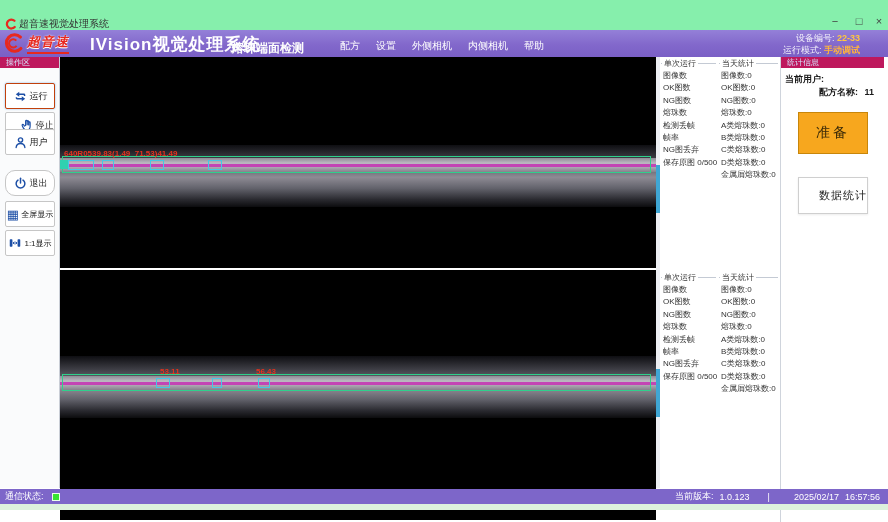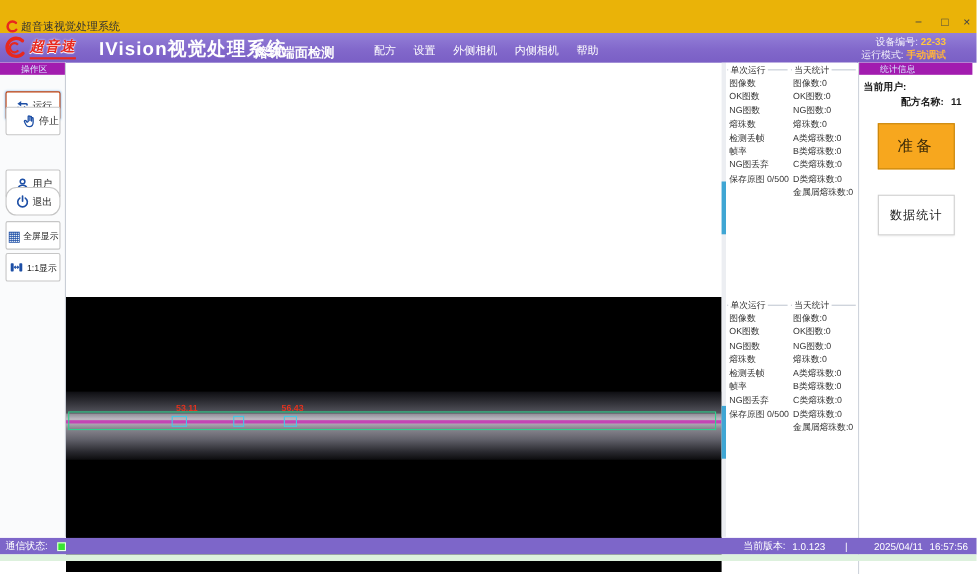--- a/index.html
+++ b/index.html
@@ -1,20 +1,20 @@
 <!DOCTYPE html>
 <html><head>
 <meta charset="utf-8">
 <style>
   * { margin:0; padding:0; box-sizing:border-box; }
   body { font-family:"Liberation Sans", sans-serif; background:#fff; }
   .screen { position:relative; width:888px; height:522px; background:#fff; overflow:hidden; }
 
   
-  .titlebar { position:absolute; left:0; top:0; width:888px; height:30px; background:#eab308; }
+  .titlebar { position:absolute; left:0; top:0; width:888px; height:30px; background:#86efac; }
   .titlebar .appicon { position:absolute; left:5px; top:18px; }
   .titlebar .ttext { position:absolute; left:19px; top:17px; font-size:10px; color:#333; }
   .winctl { position:absolute; top:14px; width:22px; height:15px; text-align:center; font-size:11px; color:#444; line-height:15px; cursor:default; }
 
   
   .header { position:absolute; left:0; top:30px; width:888px; height:27px;
             background:linear-gradient(180deg,#9480d8 0%, #8268cb 55%, #7a5fc5 100%); }
   .logo { position:absolute; left:3px; top:2px; display:flex; align-items:center; }
   .logo-text { font-size:13px; font-weight:bold; font-style:italic; color:#e8281e;
                text-shadow:0 0 2px #fff, 0 1px 0 #fff; letter-spacing:1px; margin-left:2px;
@@ -22,21 +22,21 @@
   .apptitle { position:absolute; left:90px; top:3px; font-size:17px; font-weight:bold; color:#fff; letter-spacing:1px; }
   .subtitle { position:absolute; left:232px; top:10px; font-size:12px; font-weight:bold; color:#fdfdfd; }
   .menu { position:absolute; left:340px; bottom:4px; display:flex; gap:16px; }
   .menu-item { font-size:10px; color:#fff; cursor:default; }
   .hdr-right { position:absolute; right:28px; top:2px; text-align:right; font-size:9px; line-height:12px; }
   .hdr-right .lbl { color:#f2f0fa; }
   .hdr-right .val { font-weight:bold; }
 
   
   .sidebar { position:absolute; left:0; top:57px; width:60px; height:431px; background:#fafbfc; border-right:1px solid #c9ced6; }
-  .panel-head { height:11px; background:#a21caf; color:#d6e6ff; font-size:8px; line-height:11px; padding-left:19px; }
+  .panel-head { height:11px; background:#be185d; color:#d6e6ff; font-size:8px; line-height:11px; padding-left:6px; }
   .side-btn { position:absolute; left:5px; width:50px; height:26px; background:#fff; border:1px solid #c6c6c6; border-radius:2px;
               display:flex; align-items:center; justify-content:center; gap:2px; cursor:pointer; }
   .side-btn.active { border:1px solid #c2410c; box-shadow:0 0 2px #7ab4ea; }
   .side-btn .lab { font-size:9px; color:#222; white-space:nowrap; }
   .side-btn .lab.small { font-size:8px; }
   .gicon { font-size:13px; color:#1d4fa6; line-height:13px; }
 
   
   .viewport { position:absolute; left:60px; width:596px; background:#000; overflow:hidden; }
   .vp-top { top:57px; height:211px; }
@@ -67,21 +67,21 @@
   .stat-row { font-size:8px; color:#333; line-height:12.4px; white-space:nowrap; }
 
   
   .info { position:absolute; left:780px; top:57px; width:104px; height:522px; background:#fff; border-left:1px solid #cfd4dc; }
   .info-row { position:absolute; left:4px; font-size:9px; font-weight:bold; color:#1a1a1a; white-space:nowrap; }
   .info-row .v { font-weight:bold; margin-left:4px; }
   .btn-prepare { position:absolute; left:17px; top:55px; width:70px; height:42px; background:#f7a71e; border:1px solid #c8860a;
                  font-size:14px; letter-spacing:3px; color:#3a2a08; cursor:pointer; font-family:"Liberation Sans",sans-serif; }
   .btn-data { position:absolute; left:17px; top:120px; width:70px; height:37px; background:#fff; border:1px solid #cfcfcf;
               box-shadow:0 1px 2px rgba(0,0,0,.08); font-size:11px; letter-spacing:1px; color:#222; cursor:pointer;
-              font-family:"Liberation Serif", serif; }
+              font-family:"Liberation Serif", serif;text-align:right; }
 
   
   .statusbar { position:absolute; left:0; top:489px; width:888px; height:15px; background:#7d66c9;
                display:flex; align-items:center; font-size:9px; color:#fff; }
   .comm { margin-left:5px; }
   .led { width:8px; height:8px; background:#38e332; border:1px solid #eaffea; margin-left:8px; }
   .sb-right { margin-left:auto; margin-right:8px; display:flex; align-items:center; }
   .sb-right span { margin-left:6px; }
   .sb-right .sep { margin:0 18px; }
   .understrip { position:absolute; left:0; top:504px; width:888px; height:6px; background:#ddf1dd; }
@@ -134,28 +134,28 @@
     <div class="side-btn active" style="top:26px;">
       <svg class="sic" width="15" height="15" viewBox="0 0 24 24">
         <path d="M9 8.5h8.5a1 1 0 0 1 1 1V11" fill="none" stroke="#1d4fa6" stroke-width="2.4"></path>
         <path d="M10 4.5 4.5 8.5 10 12.5z" fill="#1d4fa6"></path>
         <path d="M15 15.5H6.5a1 1 0 0 1-1-1V13" fill="none" stroke="#1d4fa6" stroke-width="2.4"></path>
         <path d="M14 11.5 19.5 15.5 14 19.5z" fill="#1d4fa6"></path>
       </svg>
       <span class="lab">运行</span>
     </div>
 
-    <div class="side-btn" style="top:40px;padding-left:12px;">
+    <div class="side-btn" style="top:55px;padding-left:12px;">
       <svg class="sic" width="15" height="15" viewBox="0 0 24 24">
         <path d="M10.6 12V5c0-1.7 2.5-1.7 2.5 0v5.6m0-4.8c0-1.6 2.4-1.6 2.4 0v5.4m0-3.8c0-1.5 2.3-1.5 2.3 0V13c0 4.3-2.2 6.4-5.6 6.4-2.7 0-4.1-1.2-5.1-3.2l-1.9-3.9c-.8-1.6 1.1-2.7 2.2-1.4l1.7 2.1" fill="none" stroke="#1d4fa6" stroke-width="1.9" stroke-linecap="round" stroke-linejoin="round"></path>
       </svg>
       <span class="lab">停止</span>
     </div>
 
-    <div class="side-btn" style="top:97px;">
+    <div class="side-btn" style="top:72px;">
       <svg class="sic" width="15" height="15" viewBox="0 0 24 24">
         <circle cx="12" cy="8" r="3.4" fill="none" stroke="#1d4fa6" stroke-width="2.2"></circle>
         <path d="M5 20c.5-4.4 3.3-6.4 7-6.4s6.5 2 7 6.4" fill="none" stroke="#1d4fa6" stroke-width="2.2" stroke-linecap="round"></path>
       </svg>
       <span class="lab">用户</span>
     </div>
 
     <div class="side-btn" style="top:113px;border-radius:10px;">
       <svg class="sic" width="15" height="15" viewBox="0 0 24 24">
         <path d="M12 3.5V11" fill="none" stroke="#1d4fa6" stroke-width="2.4" stroke-linecap="round"></path>
@@ -172,20 +172,32 @@
     <div class="side-btn" style="top:173px;">
       <svg class="sic" width="14" height="14" viewBox="0 0 24 24">
         <rect x="3" y="5.5" width="4.6" height="13" rx="1.2" fill="#1d4fa6"></rect>
         <rect x="16.4" y="5.5" width="4.6" height="13" rx="1.2" fill="#1d4fa6"></rect>
         <path d="M9 12h6M10.8 9.8 8.6 12l2.2 2.2M13.2 9.8 15.4 12l-2.2 2.2" fill="none" stroke="#1d4fa6" stroke-width="1.6"></path>
       </svg>
       <span class="lab small">1:1显示</span>
     </div>
   </div>
 
+  <div class="viewport vp-top">
+    <div class="band" style="top:88px;"></div>
+    <div class="strip" style="top:101px;"></div>
+    <div class="mline" style="top:107px;"></div>
+    <div class="grect" style="left:2px; right:5px; top:99px; height:17px;"></div>
+    <div class="tealfill" style="left:0; top:103px; width:8px; height:9px;"></div>
+    <div class="cbox" style="left:8px; top:103px; width:26px;"></div>
+    <div class="cbox" style="left:42px; top:103px; width:12px;"></div>
+    <div class="cbox" style="left:90px; top:103px; width:14px;"></div>
+    <div class="cbox" style="left:148px; top:103px; width:14px;"></div>
+    <div class="anno" style="left:4px; top:92px;">640R0539.83(1.49  71.53)41.49</div>
+  </div>
 
   <div class="viewport vp-bottom">
     <div class="band" style="top:86px;"></div>
     <div class="strip" style="top:106px;"></div>
     <div class="mline" style="top:112px;"></div>
     <div class="grect" style="left:2px; right:5px; top:104px; height:17px;"></div>
     <div class="cbox" style="left:96px; top:108px; width:14px;"></div>
     <div class="cbox" style="left:152px; top:108px; width:10px;"></div>
     <div class="cbox" style="left:198px; top:108px; width:12px;"></div>
     <div class="anno" style="left:100px; top:97px;">53.11</div>
@@ -271,19 +283,19 @@
     <button class="btn-data">数据统计</button>
   </div>
 
   <div class="statusbar">
     <span class="comm">通信状态:</span>
     <span class="led"></span>
     <div class="sb-right">
       <span>当前版本:</span>
       <span>1.0.123</span>
       <span class="sep">|</span>
-      <span>2025/04/11</span>
+      <span>2025/02/17</span>
       <span>16:57:56</span>
     </div>
   </div>
   <div class="understrip"></div>
 
 </div>
 
 </body></html>

